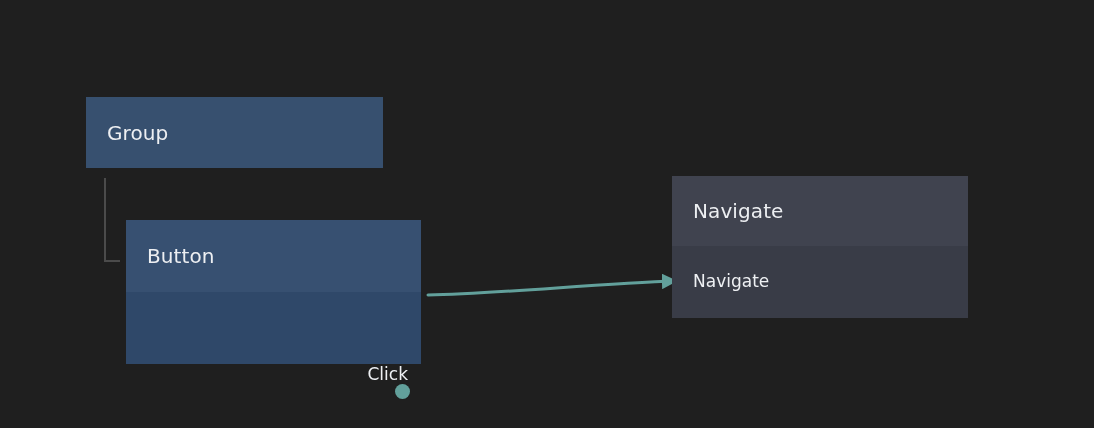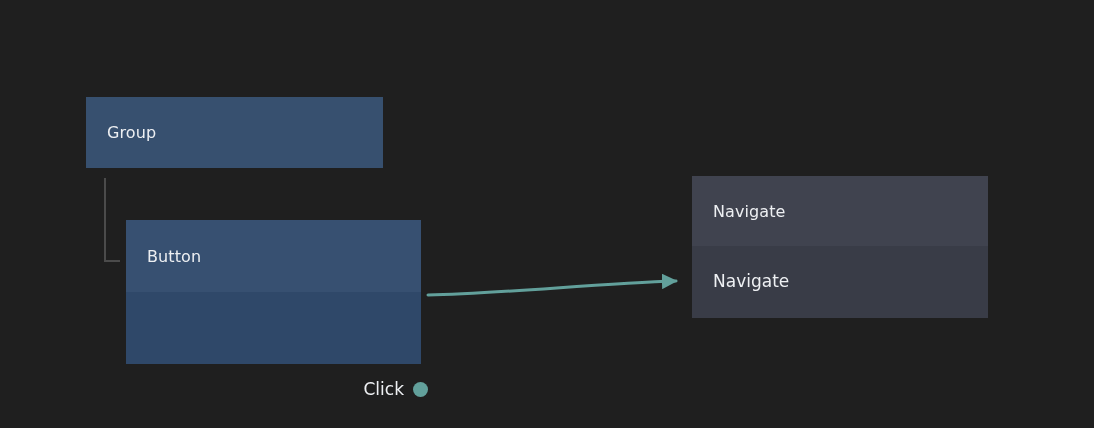--- a/index.html
+++ b/index.html
@@ -22,21 +22,21 @@
     position: absolute;
     box-sizing: border-box;
     display: flex;
     flex-direction: column;
   }
   .node-header {
     display: flex;
     align-items: center;
     box-sizing: border-box;
     padding-left: 21px;
-    font-size: 16px;
+    font-size: 20px;
     letter-spacing: 0.1px;
     color: #edeff2;
     white-space: nowrap;
   }
   .node-body {
     flex: 1 1 auto;
     position: relative;
     box-sizing: border-box;
   }
   .port-row {
@@ -78,25 +78,26 @@
     margin-top: 32px;
   }
   #button-node .node-header {
     height: 72px;
     background: #375071;
   }
   #button-node .port-row.out {
     top: 87px;
     right: 13px;
     height: 20px;
+    flex-direction: column;
   }
 
   
   #navigate-node {
-    left: 692px;
+    left: 672px;
     top: 176px;
     width: 296px;
     height: 142px;
     background: #393c47;
   }
   #navigate-node .node-header {
     height: 70px;
     background: #40434f;
   }
   #navigate-node .port-row.in {

